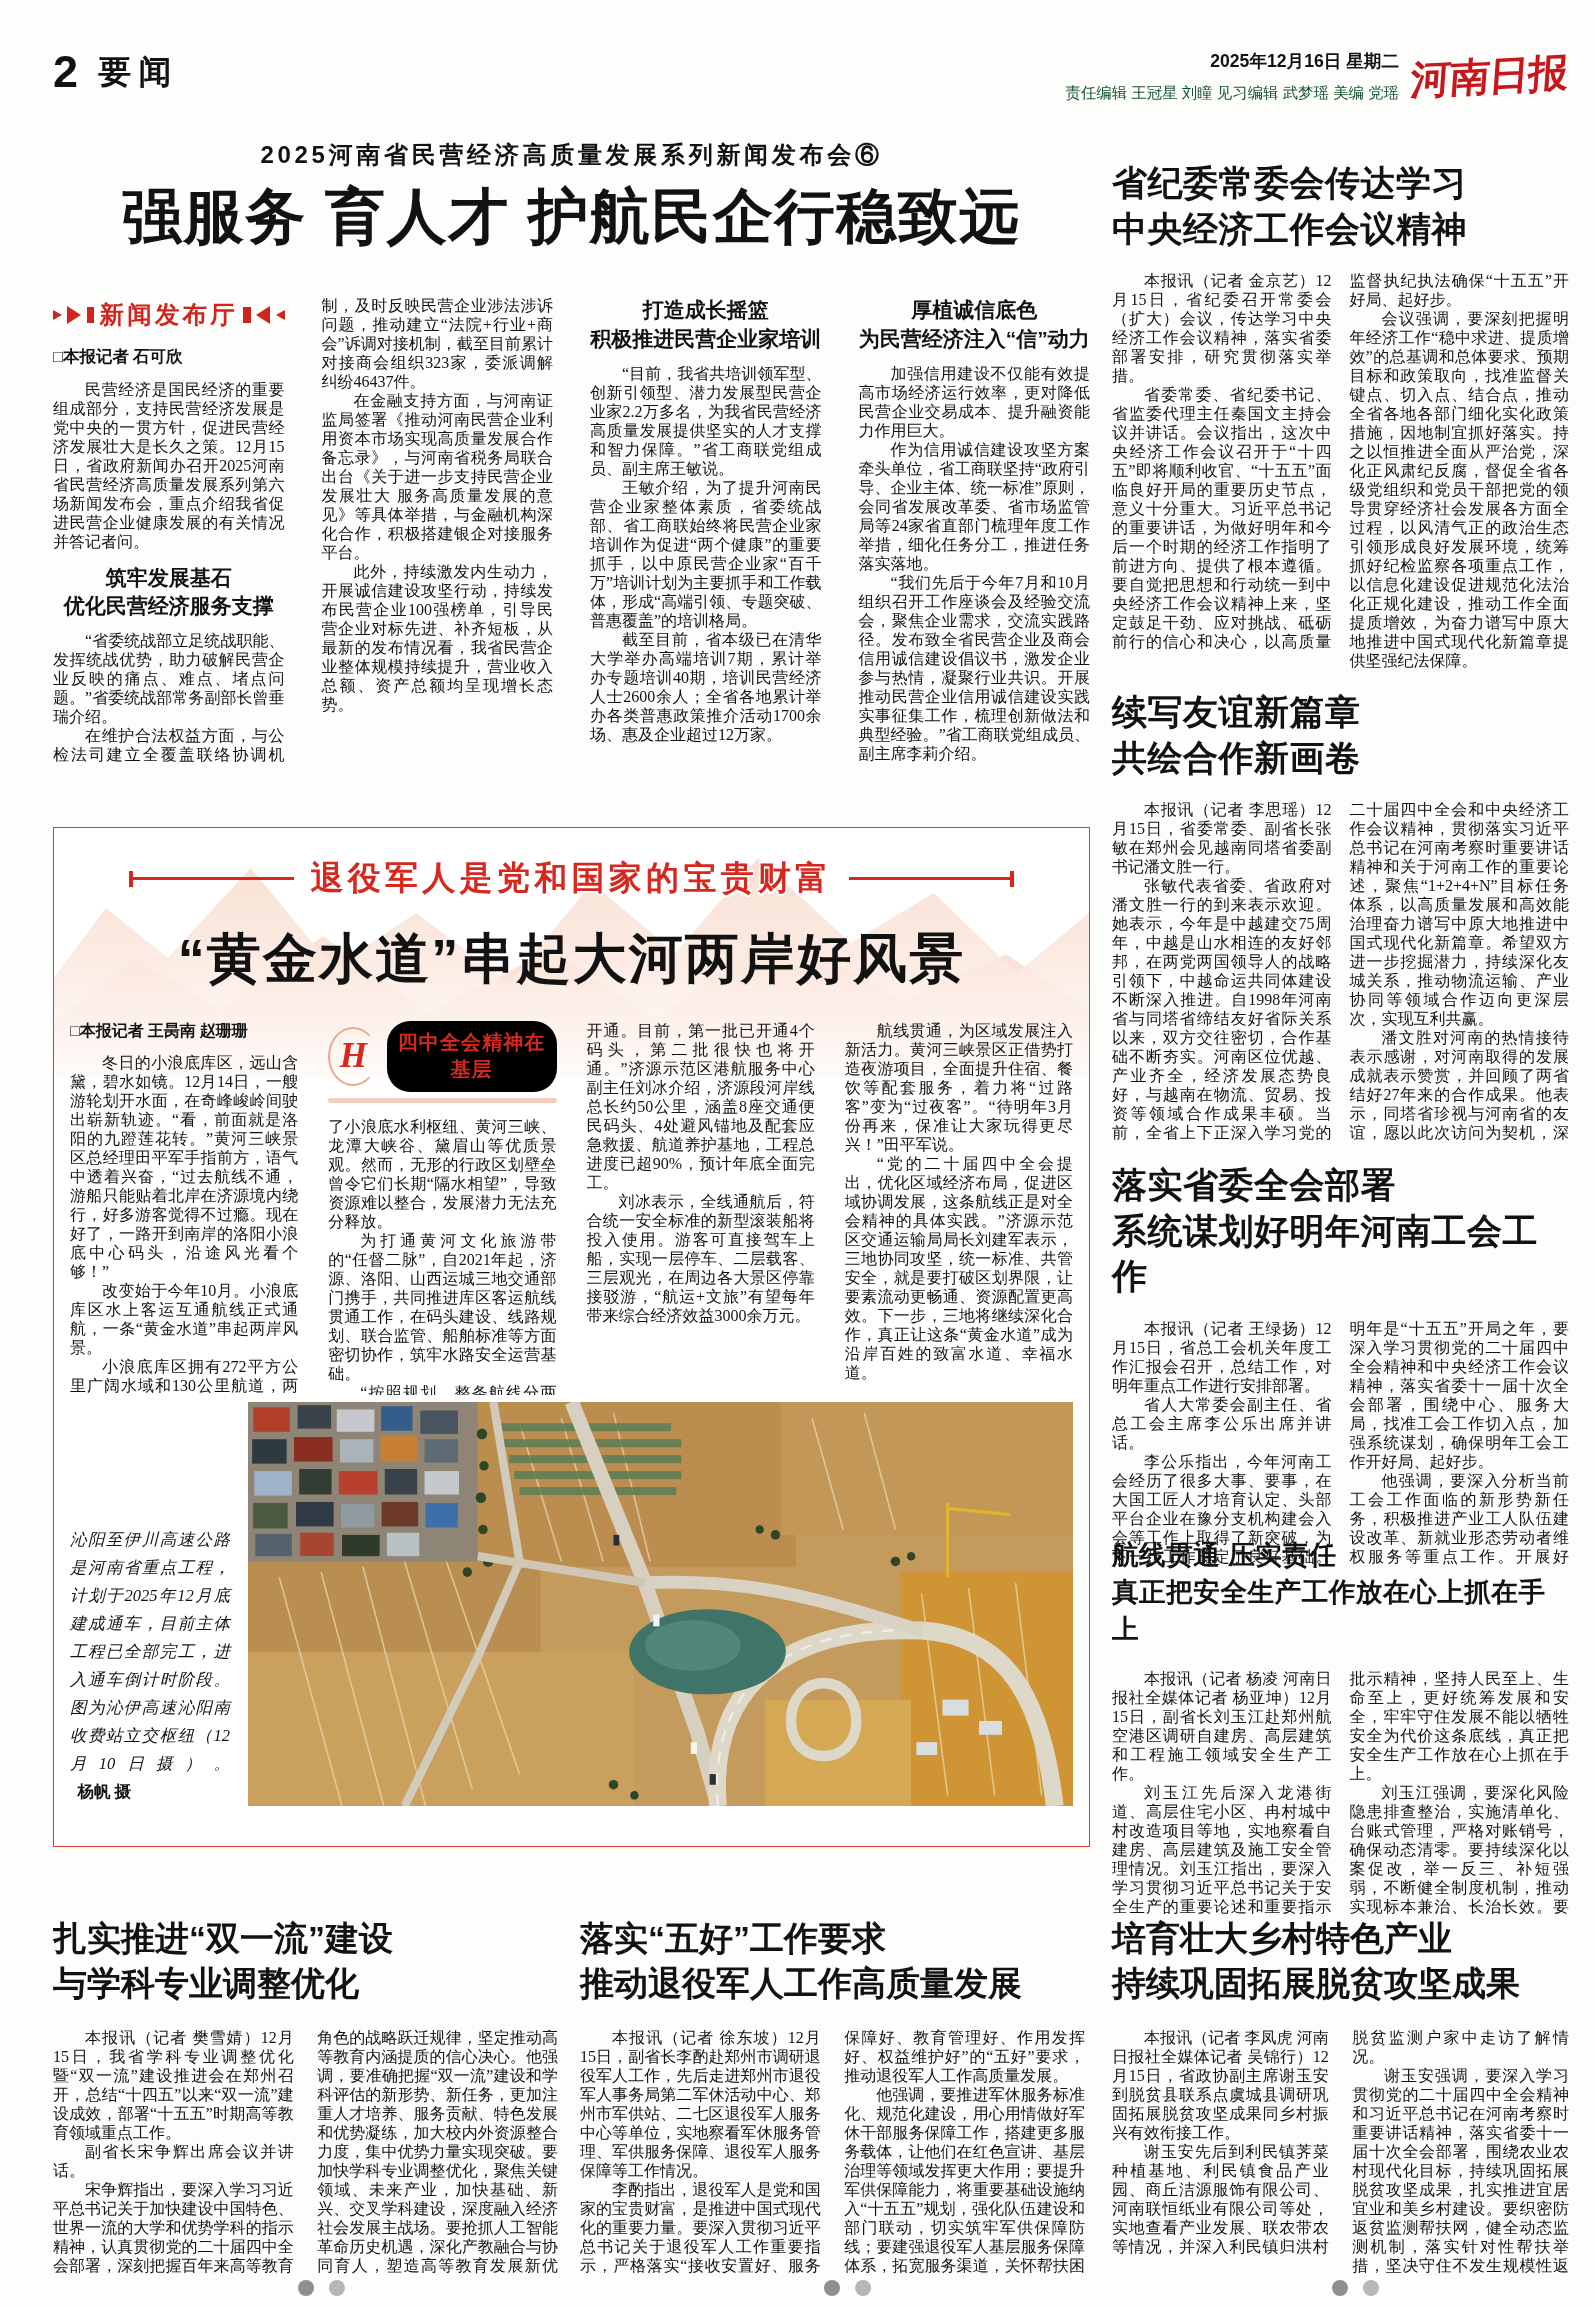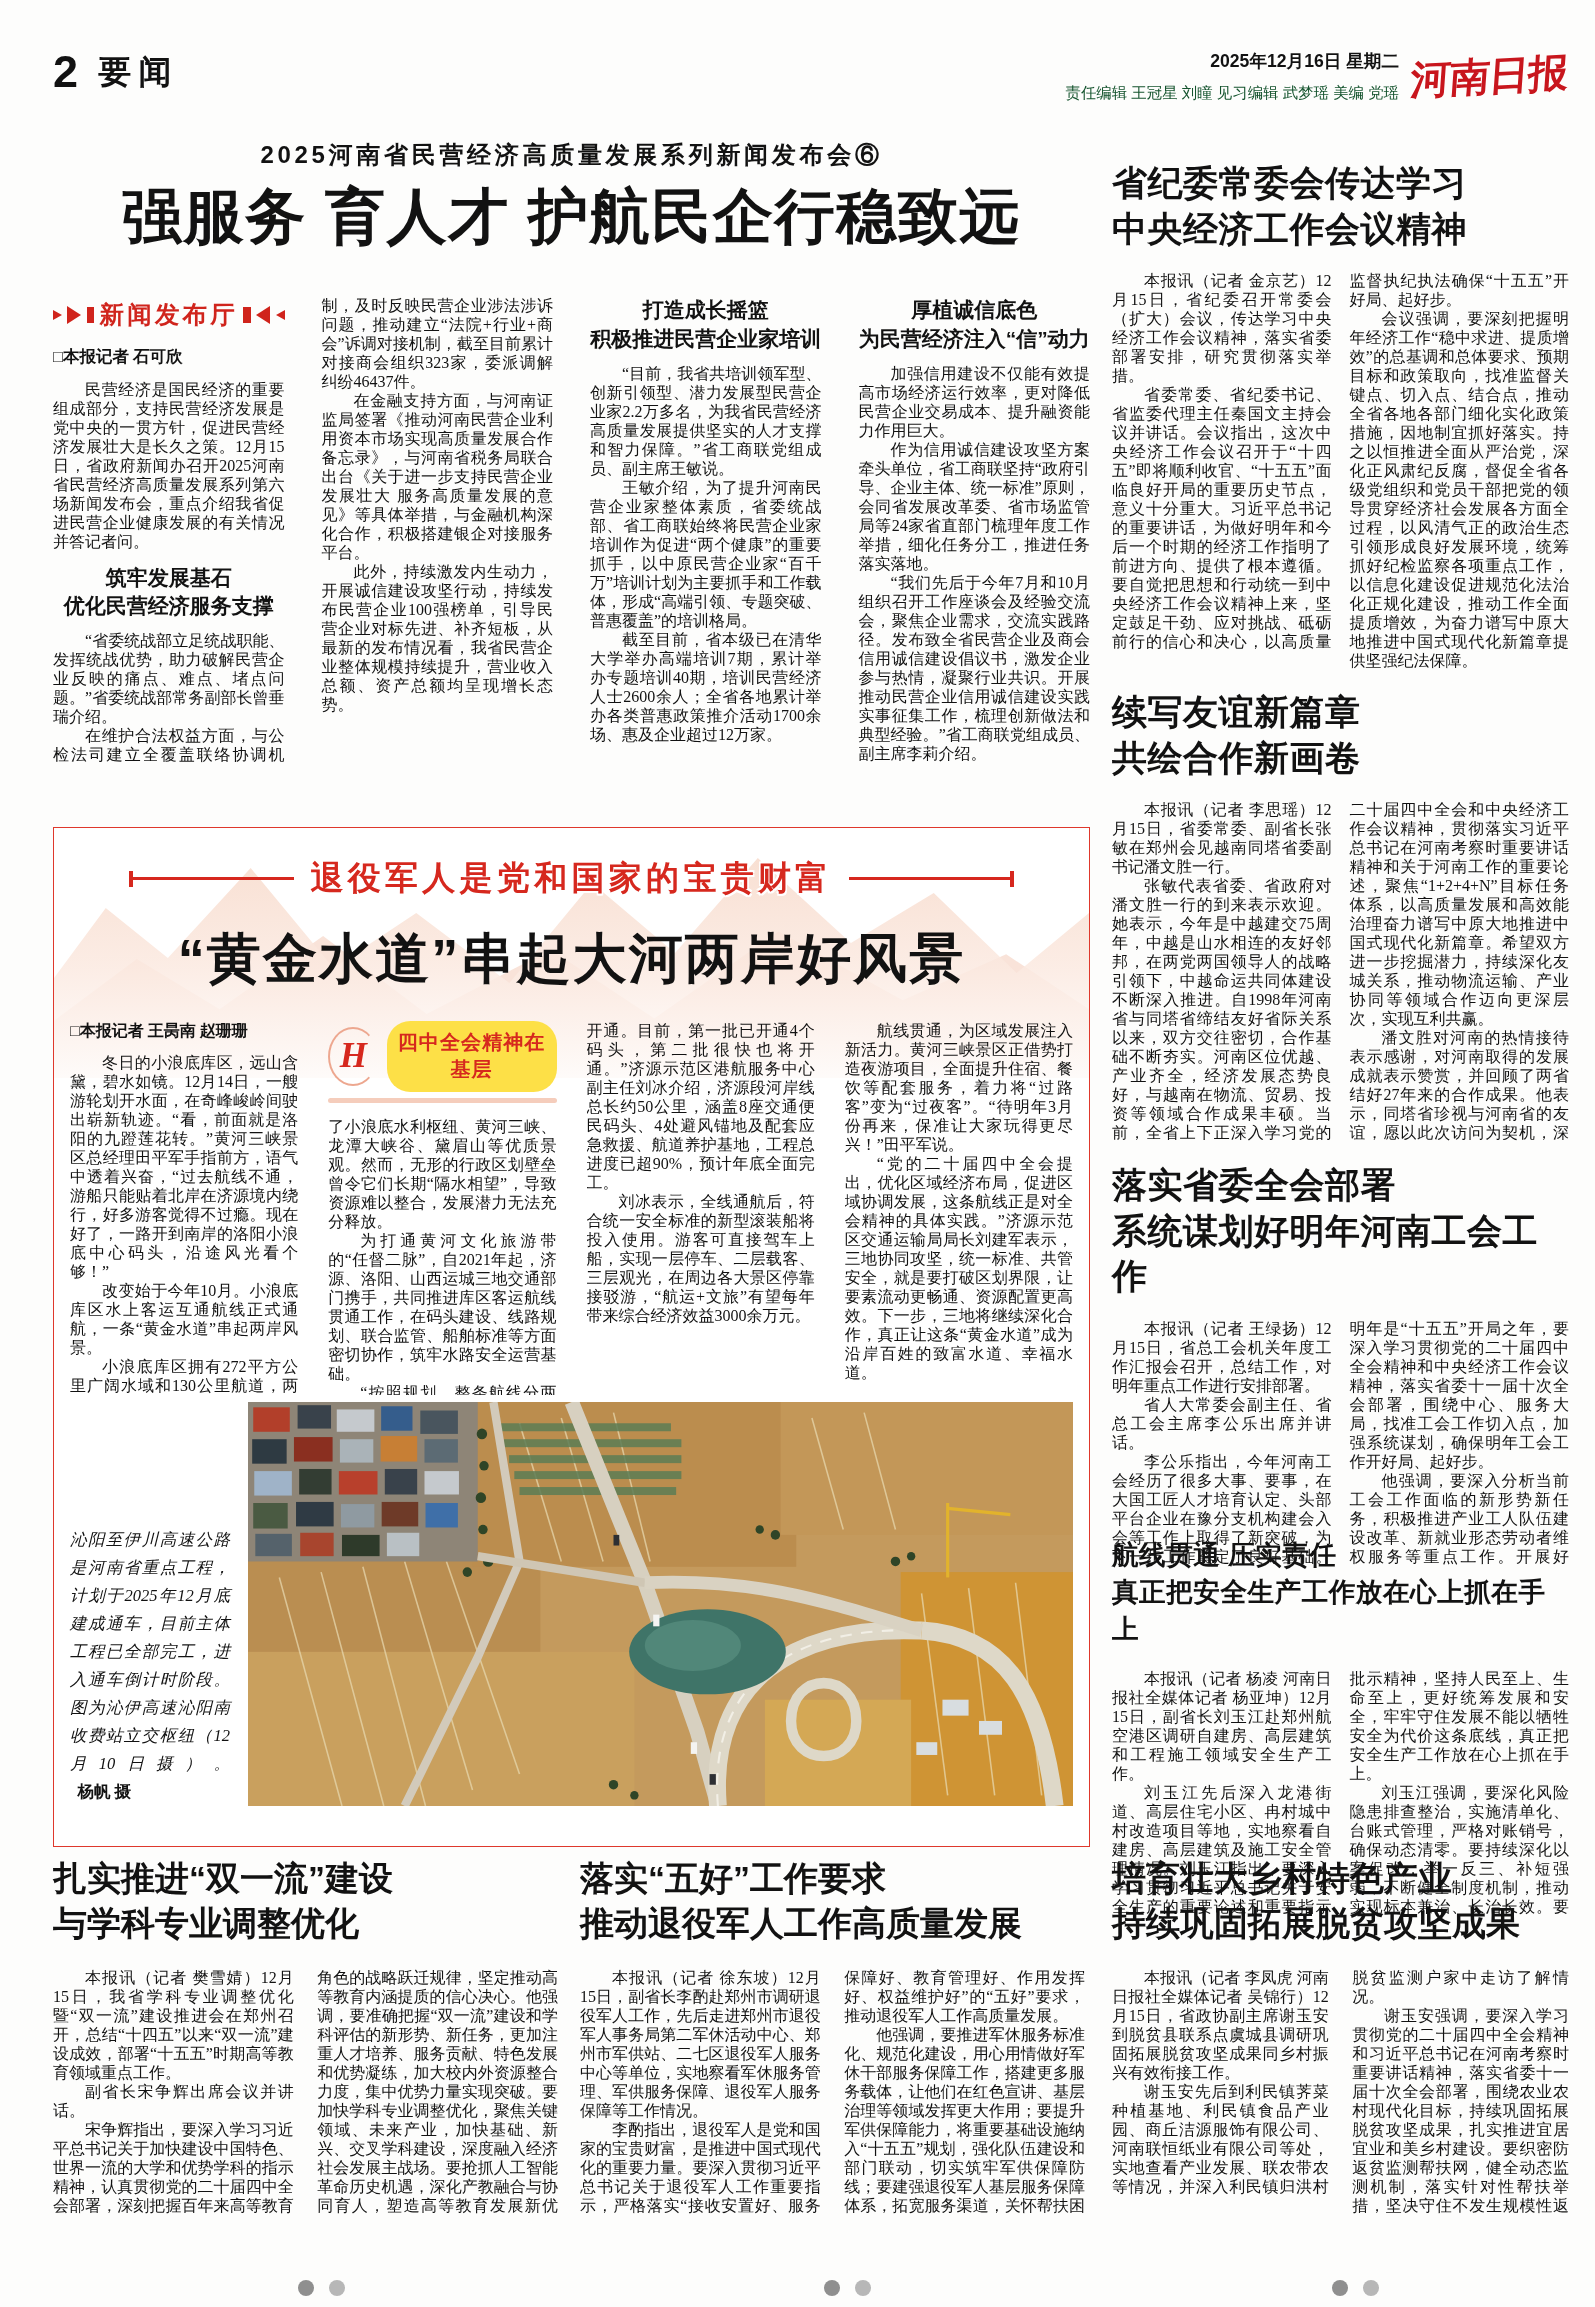--- a/index.html
+++ b/index.html
@@ -54,40 +54,40 @@
     text-shadow:1.6px 1.6px 0 #fff,-1.6px 1.6px 0 #fff,1.6px -1.6px 0 #fff,-1.6px -1.6px 0 #fff,0 2.1px 0 #fff,0 -2.1px 0 #fff;}
   .fheadline{position:relative;text-align:center;font:900 54px "Liberation Sans",sans-serif;letter-spacing:2.1px;margin-top:22.3px;}
   .fbody{position:relative;margin:24.5px 16px 0;display:flex;gap:30px;}
   .fcol{flex:1;height:374px;overflow:hidden;font-size:16px;line-height:19px;text-align:justify;}
   .f-byline{font:600 16px "Liberation Serif",serif;margin-bottom:11.7px;}
   .badge{margin-bottom:14px;break-inside:avoid;}
   .badge-row{display:flex;align-items:center;gap:8.5px;}
   .badge-h{flex:none;width:46px;height:55px;display:flex;align-items:center;justify-content:center;
     font:italic 800 35px "Liberation Serif",serif;color:#d6281e;
     border:2.1px solid #eda78f;border-radius:50% / 50%;border-right-color:transparent;}
-  .badge-pill{flex:1;background:#fde047;color:#d6281e;font:800 20px "Liberation Sans",sans-serif;
+  .badge-pill{flex:1;background:#000000;color:#d6281e;font:800 20px "Liberation Sans",sans-serif;
     padding:8.5px 5.3px;border-radius:23.4px;text-align:center;letter-spacing:1.1px;}
   .badge-bar{height:5.3px;background:#f5cdbc;border-radius:2.7px;margin-top:6.4px;}
   .fbottom{position:relative;margin:7.4px 16px 0;display:flex;gap:18px;height:404px;}
   .fcaption{width:160px;align-self:flex-end;font:italic 400 16.5px/28px "Liberation Serif",serif;text-align:justify;}
   .fcredit{font-style:normal;font-weight:700;margin-left:7.4px;white-space:nowrap;font-family:Liberation Serif, serif;}
   .fphoto{flex:1;height:404px;position:relative;overflow:hidden;background:#c49a5d;}
   .fphoto svg{position:absolute;inset:0;width:100%;height:100%;}
 
   
   .sb{position:absolute;left:1112px;width:457px;}
   .sb-title{white-space:pre-line;font:900 35px/1.3 "Liberation Sans",sans-serif;letter-spacing:0.5px;}
   .sb-title.tsm{font-size:26.6px;line-height:1.4;}
   .sb-body{margin-top:20px;column-count:2;column-gap:18px;column-fill:auto;overflow:hidden;
     font-size:16px;line-height:19px;text-align:justify;}
   #sbA .sb-body{height:404px;} #sbB .sb-body{height:357px;}
   #sbC .sb-body{height:262px;} #sbD .sb-body{height:264px;}
 
   
-  .bt{position:absolute;top:1856px;}
+  .bt{position:absolute;top:1916px;}
   #bt1{left:53px;width:505px;} #bt2{left:580px;width:505px;} #bt3{left:1112px;width:457px;}
   .bt-title{white-space:pre-line;font:900 34px/1.32 "Liberation Sans",sans-serif;}
   .bt-body{margin-top:22.3px;height:251px;column-count:2;column-gap:23.4px;column-fill:auto;overflow:hidden;
     font-size:16px;line-height:19px;text-align:justify;}
 
   
   .dots{position:absolute;top:2280px;display:flex;gap:15px;}
   .dot{width:16px;height:16px;border-radius:50%;}
   .dot.d1{background:#8f8f8f;} .dot.d2{background:#b7b7b7;}
   #dots1{left:298px;} #dots2{left:824px;} #dots3{left:1332px;}

